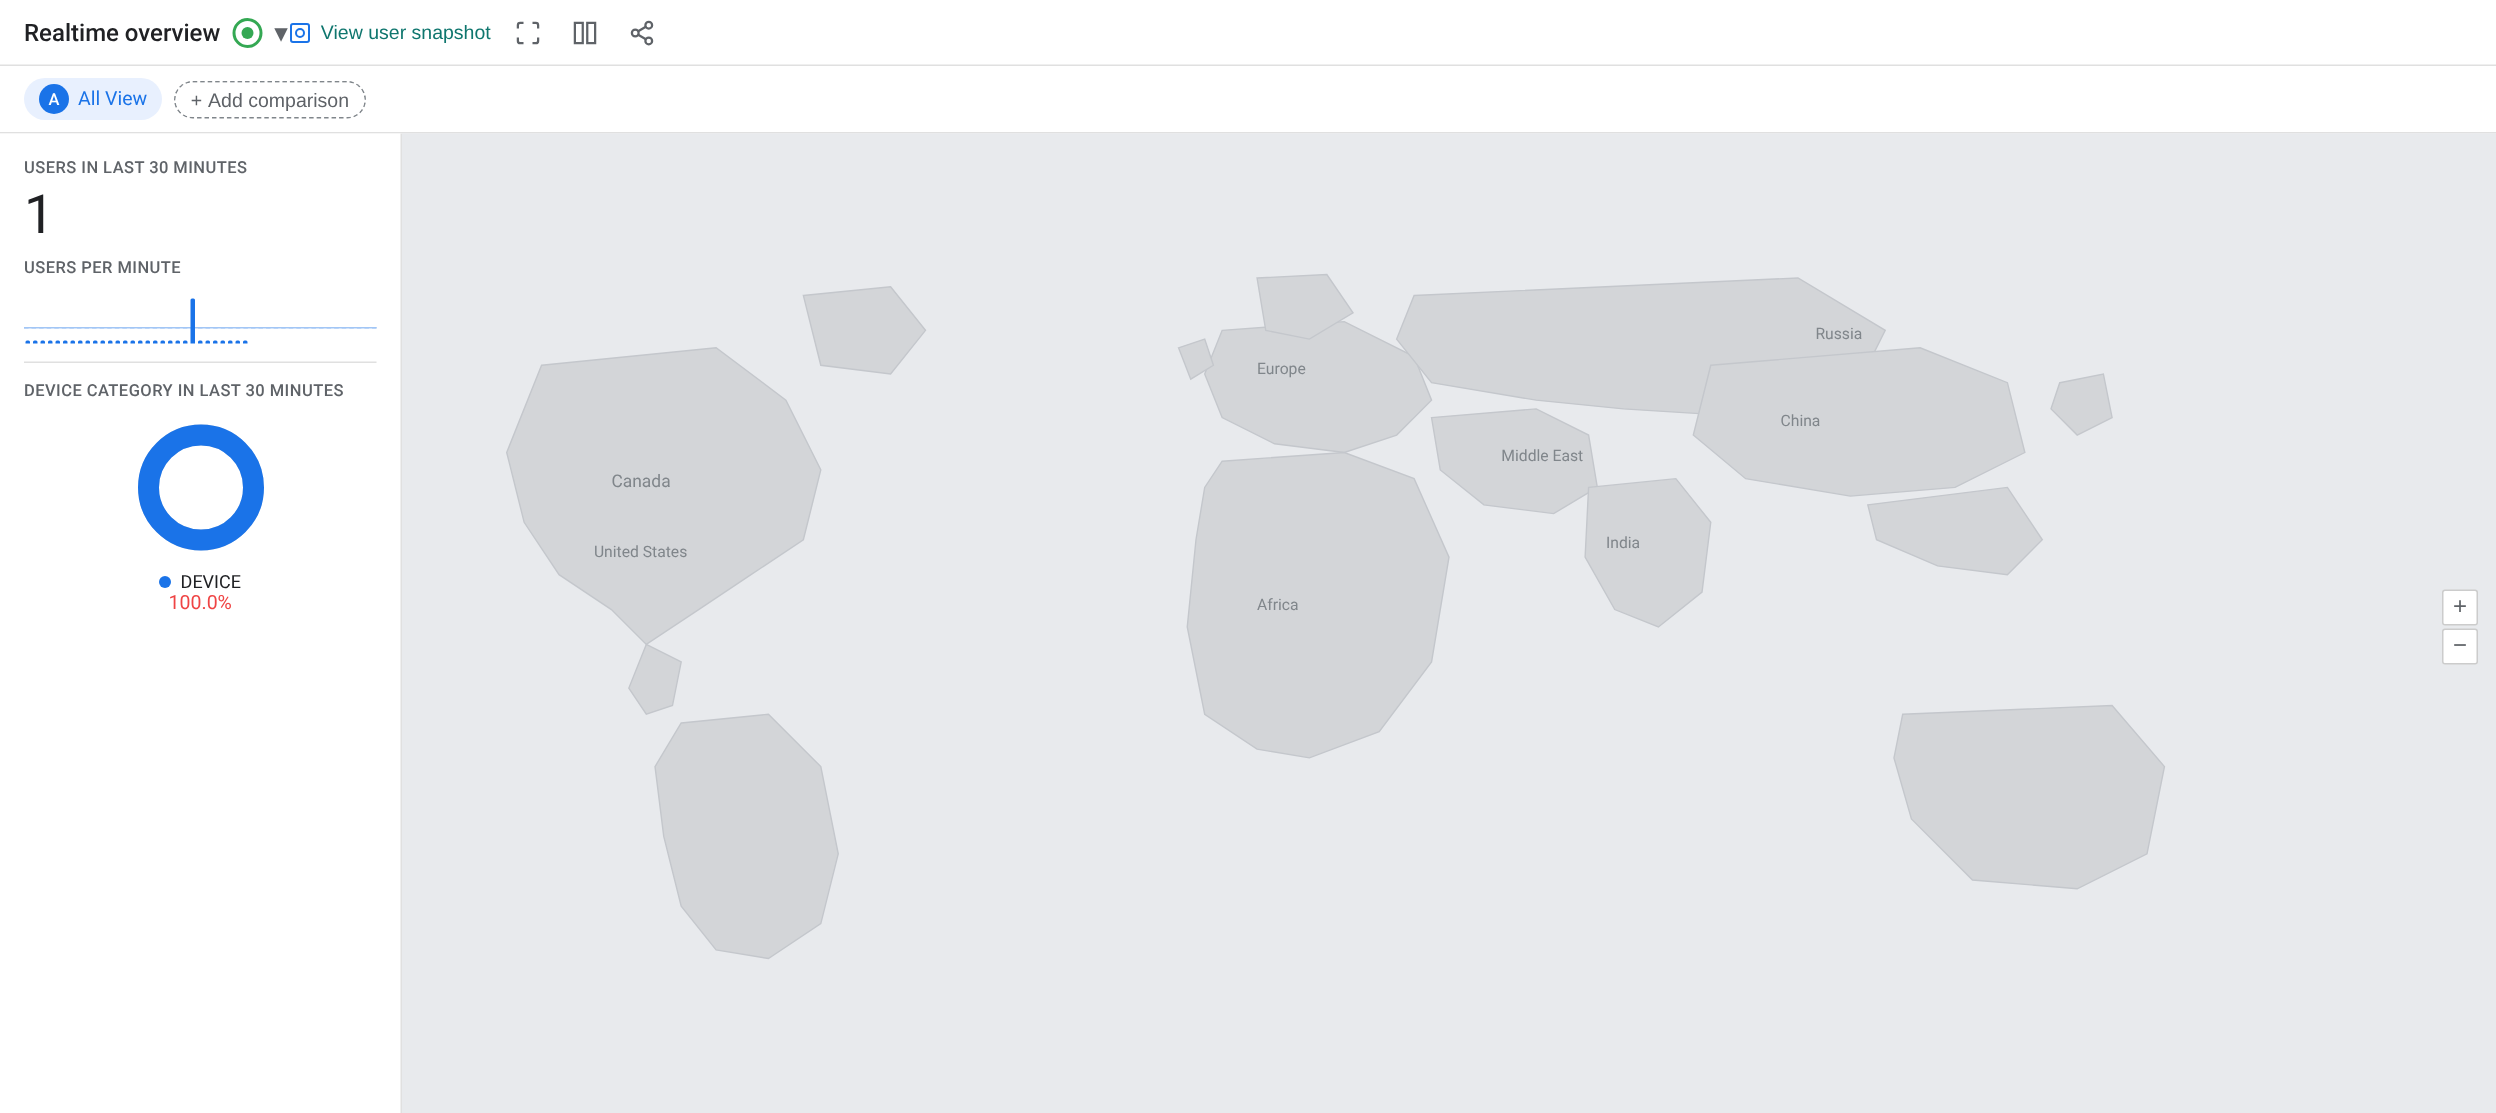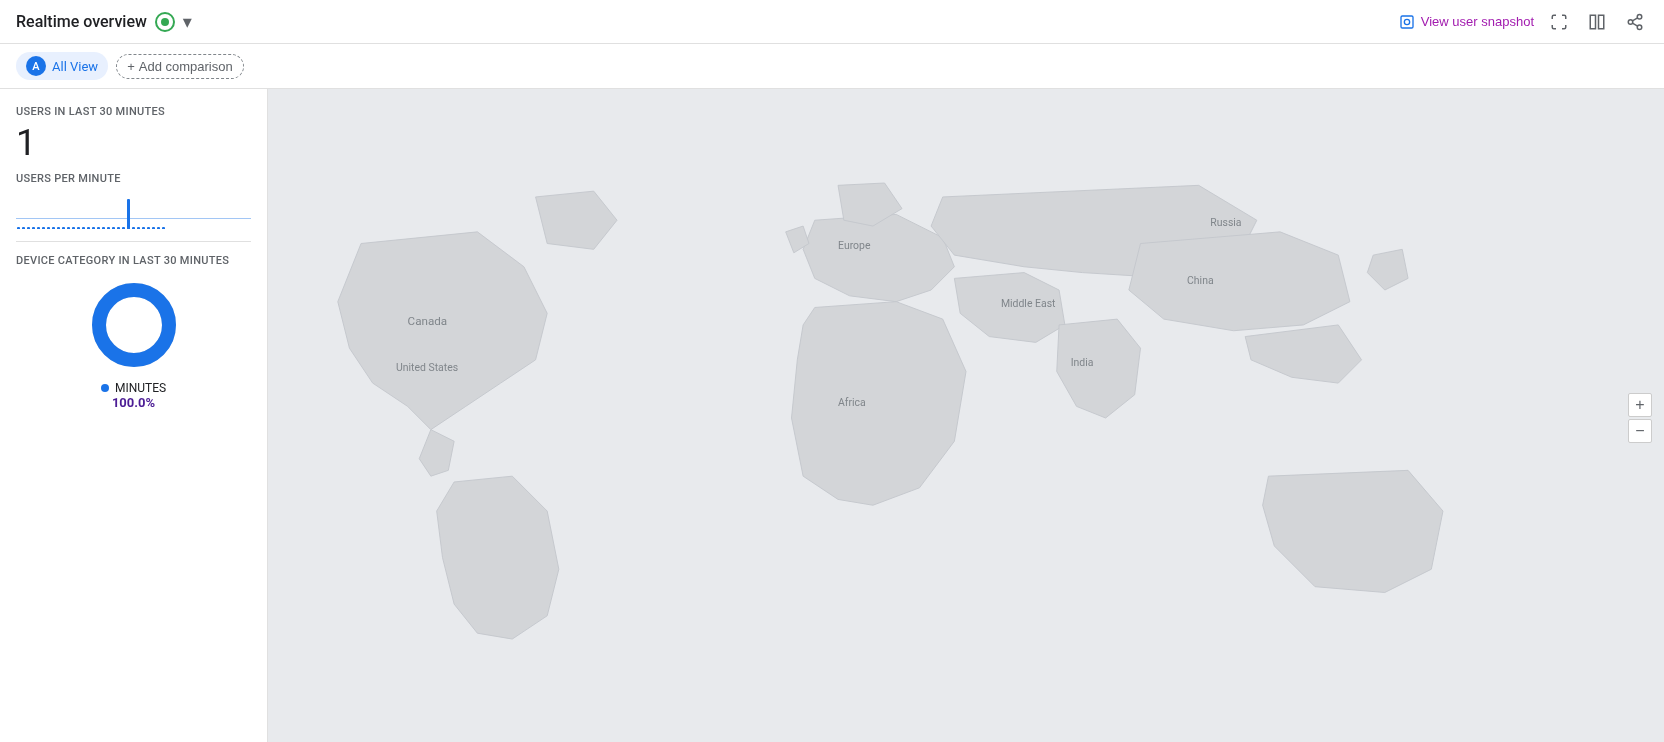--- a/index.html
+++ b/index.html
@@ -1,26 +1,26 @@
 <!DOCTYPE html>
 <html><head>
   <meta charset="utf-8">
   <style>
     * { box-sizing: border-box; margin: 0; padding: 0; }
     body { font-family: 'Google Sans', Roboto, Arial, sans-serif; background: #f1f3f4; color: #202124; font-size: 13px; height: 742px; overflow: hidden; }
 
     
-    .header { display: flex; align-items: center; justify-content: space-between; padding: 8px 16px; background: #fff; border-bottom: 1px solid #e0e0e0; height: 44px; }
+    .header { display: flex; align-items: center; padding: 8px 16px; background: #fff; border-bottom: 1px solid #e0e0e0; height: 44px; }
     .header-left { display: flex; align-items: center; gap: 8px; }
     .header-title { font-size: 16px; font-weight: 500; color: #202124; }
     .status-icon { width: 20px; height: 20px; border-radius: 50%; border: 2px solid #34a853; display: flex; align-items: center; justify-content: center; }
     .status-dot { width: 8px; height: 8px; border-radius: 50%; background: #34a853; }
     .dropdown-icon { color: #5f6368; font-size: 18px; cursor: pointer; }
     .header-right { display: flex; align-items: center; gap: 12px; }
-    .view-snapshot-btn { display: flex; align-items: center; gap: 6px; font-size: 13px; color: #a21caf; cursor: pointer; border: none; background: none; }
+    .view-snapshot-btn { display: flex; align-items: center; gap: 6px; font-size: 13px; color: #0f766e; cursor: pointer; border: none; background: none; }
 
     
     .filter-bar { display: flex; align-items: center; gap: 8px; padding: 8px 16px; background: #fff; border-bottom: 1px solid #e0e0e0; }
     .user-badge { display: flex; align-items: center; gap: 6px; background: #e8f0fe; border-radius: 16px; padding: 4px 10px; font-size: 13px; color: #1a73e8; }
     .user-avatar { width: 20px; height: 20px; border-radius: 50%; background: #1a73e8; color: #fff; display: flex; align-items: center; justify-content: center; font-size: 11px; font-weight: 500; }
     .add-comparison-btn { display: flex; align-items: center; gap: 4px; border: 1px dashed #80868b; border-radius: 16px; padding: 4px 10px; font-size: 13px; color: #5f6368; cursor: pointer; background: none; }
 
     
     .main { display: flex; height: calc(742px - 44px - 40px); }
 
@@ -32,21 +32,21 @@
     .stat-value { font-size: 36px; font-weight: 400; color: #202124; margin-bottom: 8px; }
     .mini-chart { height: 40px; display: flex; align-items: flex-end; margin-bottom: 12px; position: relative; }
     .mini-chart-line { width: 100%; height: 1px; background: #1a73e8; position: absolute; bottom: 10px; opacity: 0.4; border-top: 1px dashed #1a73e8; }
     .mini-chart-bar { width: 3px; background: #1a73e8; margin: 0 1px; border-radius: 1px 1px 0 0; }
     .divider { border: none; border-top: 1px solid #e0e0e0; margin: 12px 0; }
 
     
     .donut-container { display: flex; flex-direction: column; align-items: center; margin: 8px 0; }
     .legend-item { display: flex; align-items: center; gap: 6px; font-size: 12px; color: #202124; margin-top: 6px; }
     .legend-dot { width: 8px; height: 8px; border-radius: 50%; }
-    .legend-value { font-size: 13px; font-weight: 700; color: #4c1d95; }
+    .legend-value { font-size: 13px; font-weight: 400; color: #ef4444; }
 
     
     .map-area { flex: 1; background: #e8eaed; position: relative; overflow: hidden; }
 
     
     .map-svg { width: 100%; height: 100%; }
 
     
     .icon-btn { border: none; background: none; cursor: pointer; color: #5f6368; font-size: 16px; padding: 4px; display: flex; align-items: center; }
 
@@ -152,21 +152,21 @@
     </div>
     <hr class="divider">
     <div class="stat-label">DEVICE CATEGORY IN LAST 30 MINUTES</div>
     <div class="donut-container">
       <svg width="100" height="100" viewBox="0 0 100 100">
         <circle cx="50" cy="50" r="35" fill="none" stroke="#e0e0e0" stroke-width="14"></circle>
         <circle cx="50" cy="50" r="35" fill="none" stroke="#1a73e8" stroke-width="14" stroke-dasharray="219.9 0" stroke-linecap="round" transform="rotate(-90 50 50)"></circle>
       </svg>
       <div class="legend-item">
         <div class="legend-dot" style="background:#1a73e8;"></div>
-        <span>MINUTES</span>
+        <span>DEVICE</span>
       </div>
       <div class="legend-value">100.0%</div>
     </div>
   </div>
 
   <div class="map-area">
     <svg class="map-svg" viewBox="0 0 1200 420" xmlns="http://www.w3.org/2000/svg">
       <rect width="1200" height="420" fill="#e8eaed"></rect>
 
       <path d="M80,60 L180,50 L220,80 L240,120 L230,160 L200,180 L170,200 L140,220 L120,200 L90,180 L70,150 L60,110 Z" fill="#d3d5d8" stroke="#c4c7cc" stroke-width="0.8"></path>

